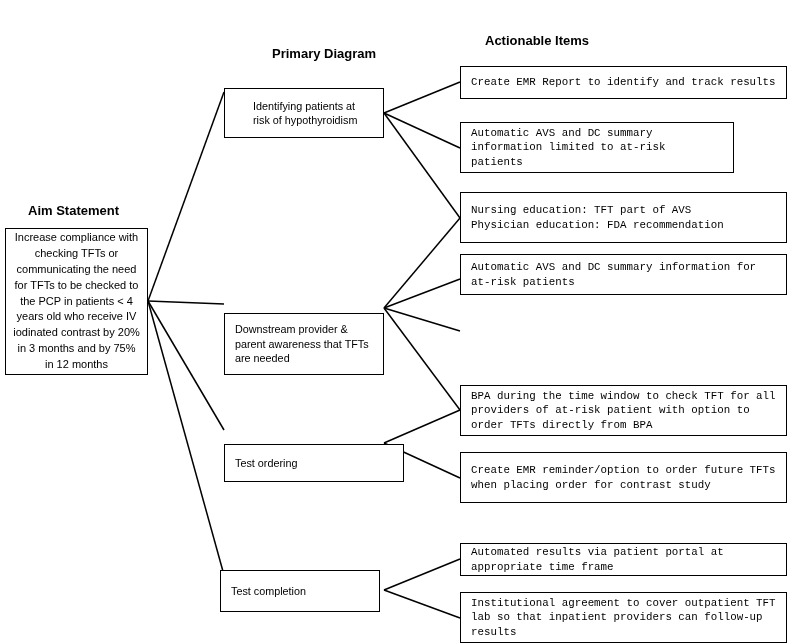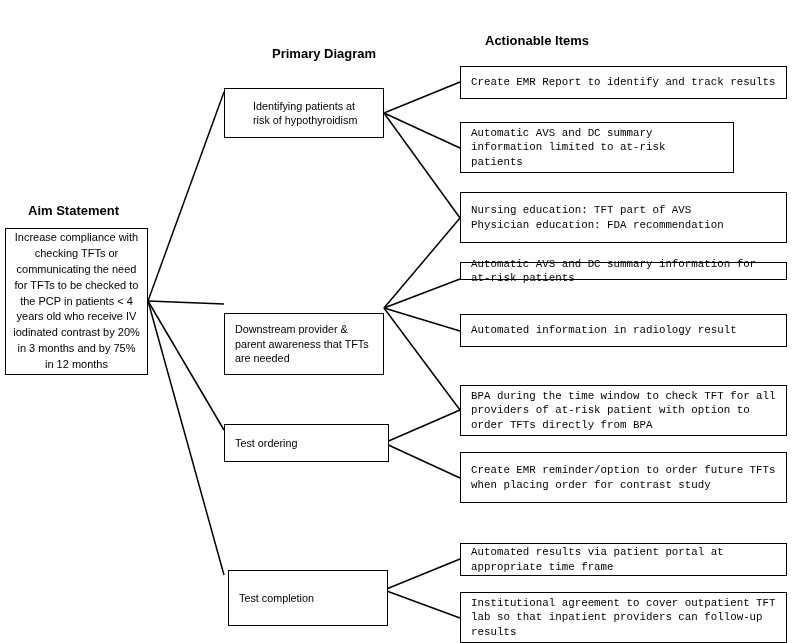--- a/index.html
+++ b/index.html
@@ -111,48 +111,45 @@
   </div>
 
   <div class="box box-driver" style="left:224px; top:88px; width:160px; height:50px;padding-left:28px;">
     <span class="txt">Identifying patients at risk of hypothyroidism</span>
   </div>
 
   <div class="box box-driver" style="left:224px; top:277px; width:160px; height:62px;margin-top:36px;">
     <span class="txt">Downstream provider &amp; parent awareness that TFTs are needed</span>
   </div>
 
-  <div class="box box-driver" style="left:224px; top:424px; width:165px; height:38px;justify-content:center;">
+  <div class="box box-driver" style="left:224px; top:444px; width:180px; height:38px;justify-content:center;">
     <span class="txt">Test ordering</span>
   </div>
 
-  <div class="box box-driver" style="left:228px; top:570px; width:160px; height:56px;align-items:center;">
+  <div class="box box-driver" style="left:220px; top:570px; width:160px; height:42px;align-items:center;">
     <span class="txt">Test completion</span>
   </div>
 
   <div class="box box-action" style="left:460px; top:66px; width:327px; height:33px;">
     <span class="txt">Create EMR Report to identify and track results</span>
   </div>
 
   <div class="box box-action" style="left:460px; top:122px; width:274px; height:51px;">
     <span class="txt">Automatic AVS and DC summary information limited to at-risk patients</span>
   </div>
 
   <div class="box box-action" style="left:460px; top:192px; width:327px; height:51px;">
     <span class="txt">Nursing education: TFT part of AVS
 Physician education: FDA recommendation</span>
   </div>
 
-  <div class="box box-action" style="left:460px; top:262px; width:327px; height:18px;">
+  <div class="box box-action" style="left:460px; top:254px; width:327px; height:41px;">
     <span class="txt">Automatic AVS and DC summary information for at-risk patients</span>
   </div>
 
-  <div class="box box-action" style="left:460px; top:314px; width:327px; height:33px;">
-    <span class="txt">Automated information in radiology result</span>
-  </div>
 
   <div class="box box-action" style="left:460px; top:385px; width:327px; height:51px;justify-content:flex-end;">
     <span class="txt">BPA during the time window to check TFT for all providers of at-risk patient with option to order TFTs directly from BPA</span>
   </div>
 
   <div class="box box-action" style="left:460px; top:452px; width:327px; height:51px;justify-content:flex-end;">
     <span class="txt">Create EMR reminder/option to order future TFTs when placing order for contrast study</span>
   </div>
 
   <div class="box box-action" style="left:460px; top:543px; width:327px; height:33px;">

